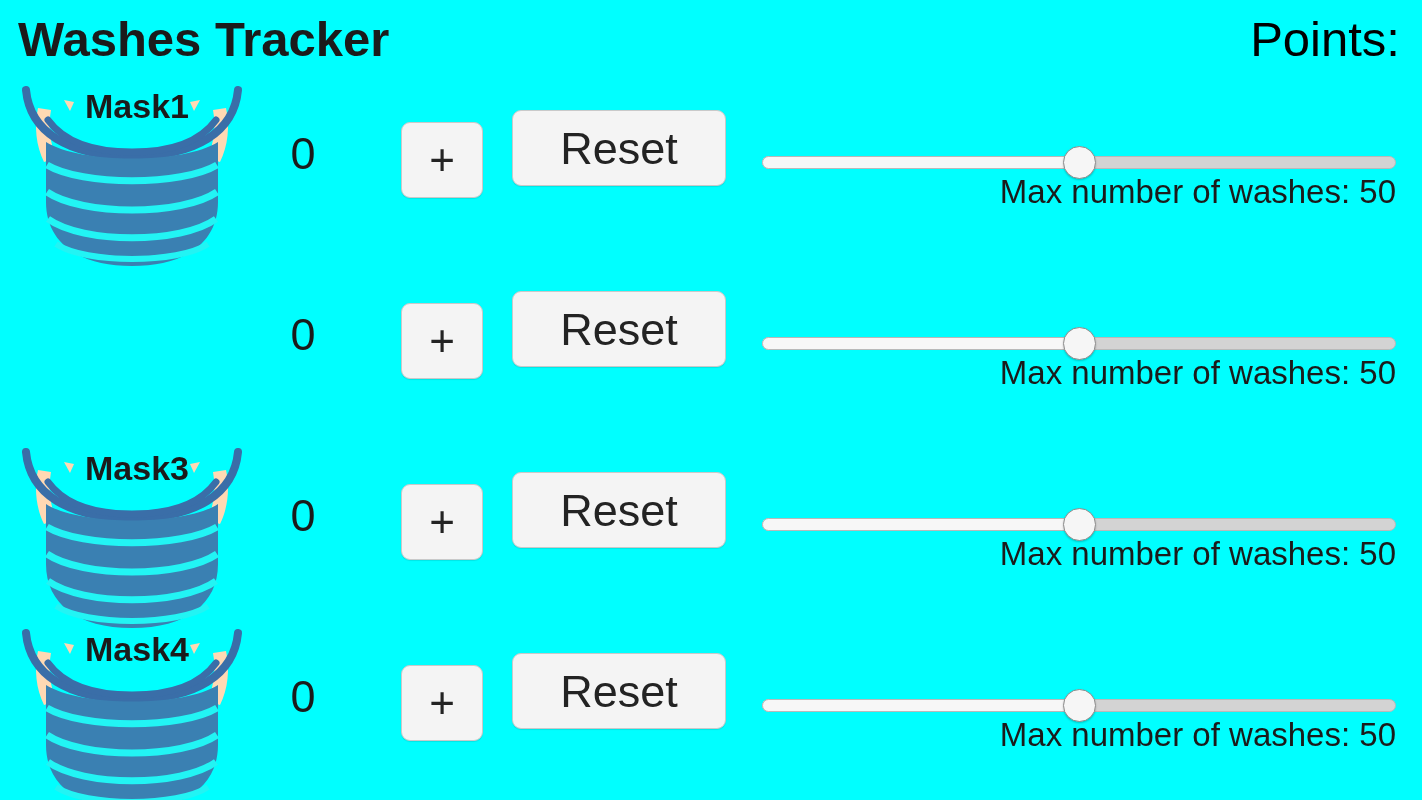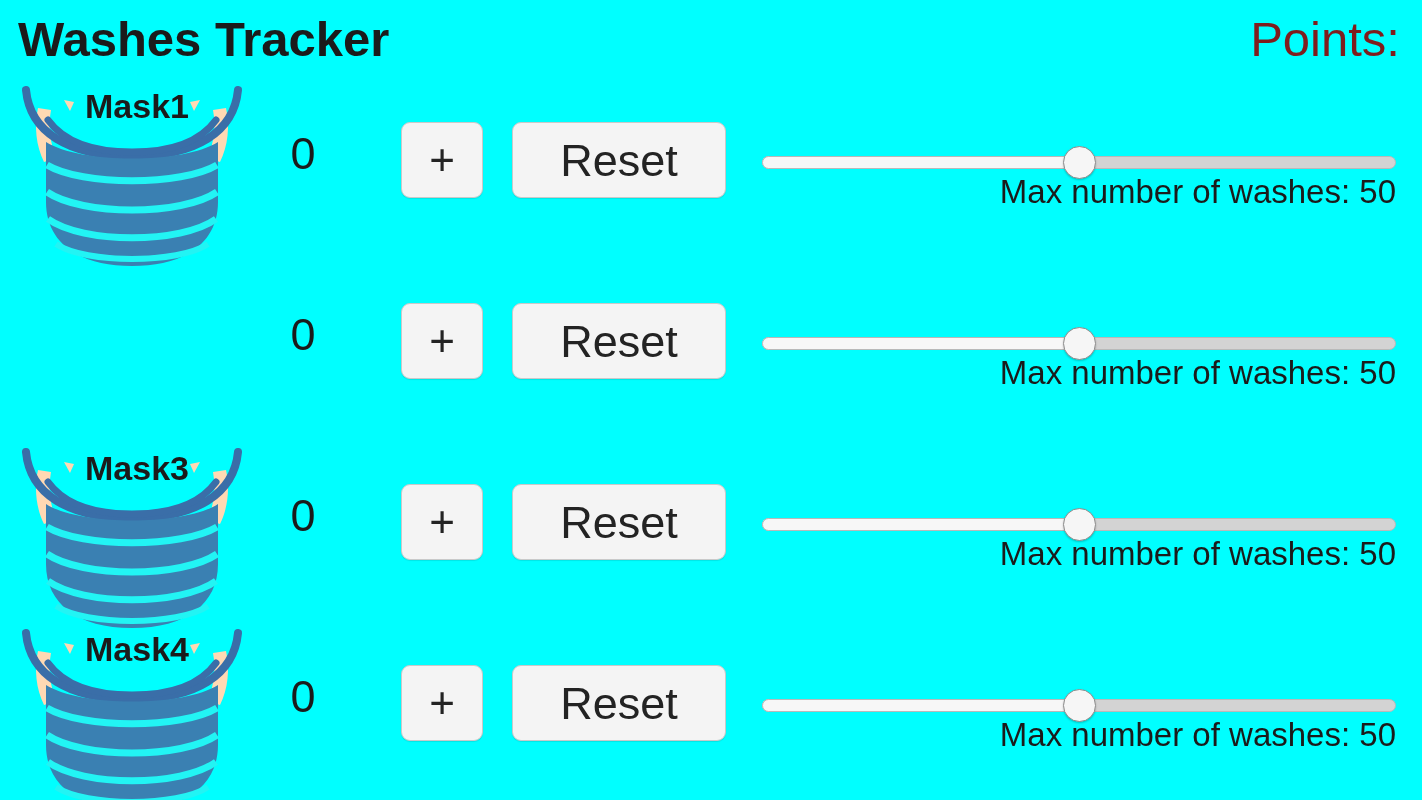--- a/index.html
+++ b/index.html
@@ -42,21 +42,21 @@
     color: #1b1b1b;
     white-space: nowrap;
   }
   .points {
     position: absolute;
     right: 22px;
     top: 8px;
     font-size: 49px;
     line-height: 62px;
     font-weight: 400;
-    color: #7f1d1d;
+    color: #000000;
     white-space: nowrap;
     display: flex;
     align-items: center;
   }
 
   
   .rows {
     position: absolute;
     top: 80px;
     left: 0;
@@ -132,21 +132,21 @@
   }
   .btn-plus {
     left: 401px;
     top: 42px;
     width: 82px;
     height: 76px;
     font-size: 44px;
   }
   .btn-reset {
     left: 512px;
-    top: 42px;
+    top: 30px;
     width: 214px;
     height: 76px;
     font-size: 45px;
   }
 
   
   .slider-wrap {
     position: absolute;
     left: 762px;
     top: 44px;

